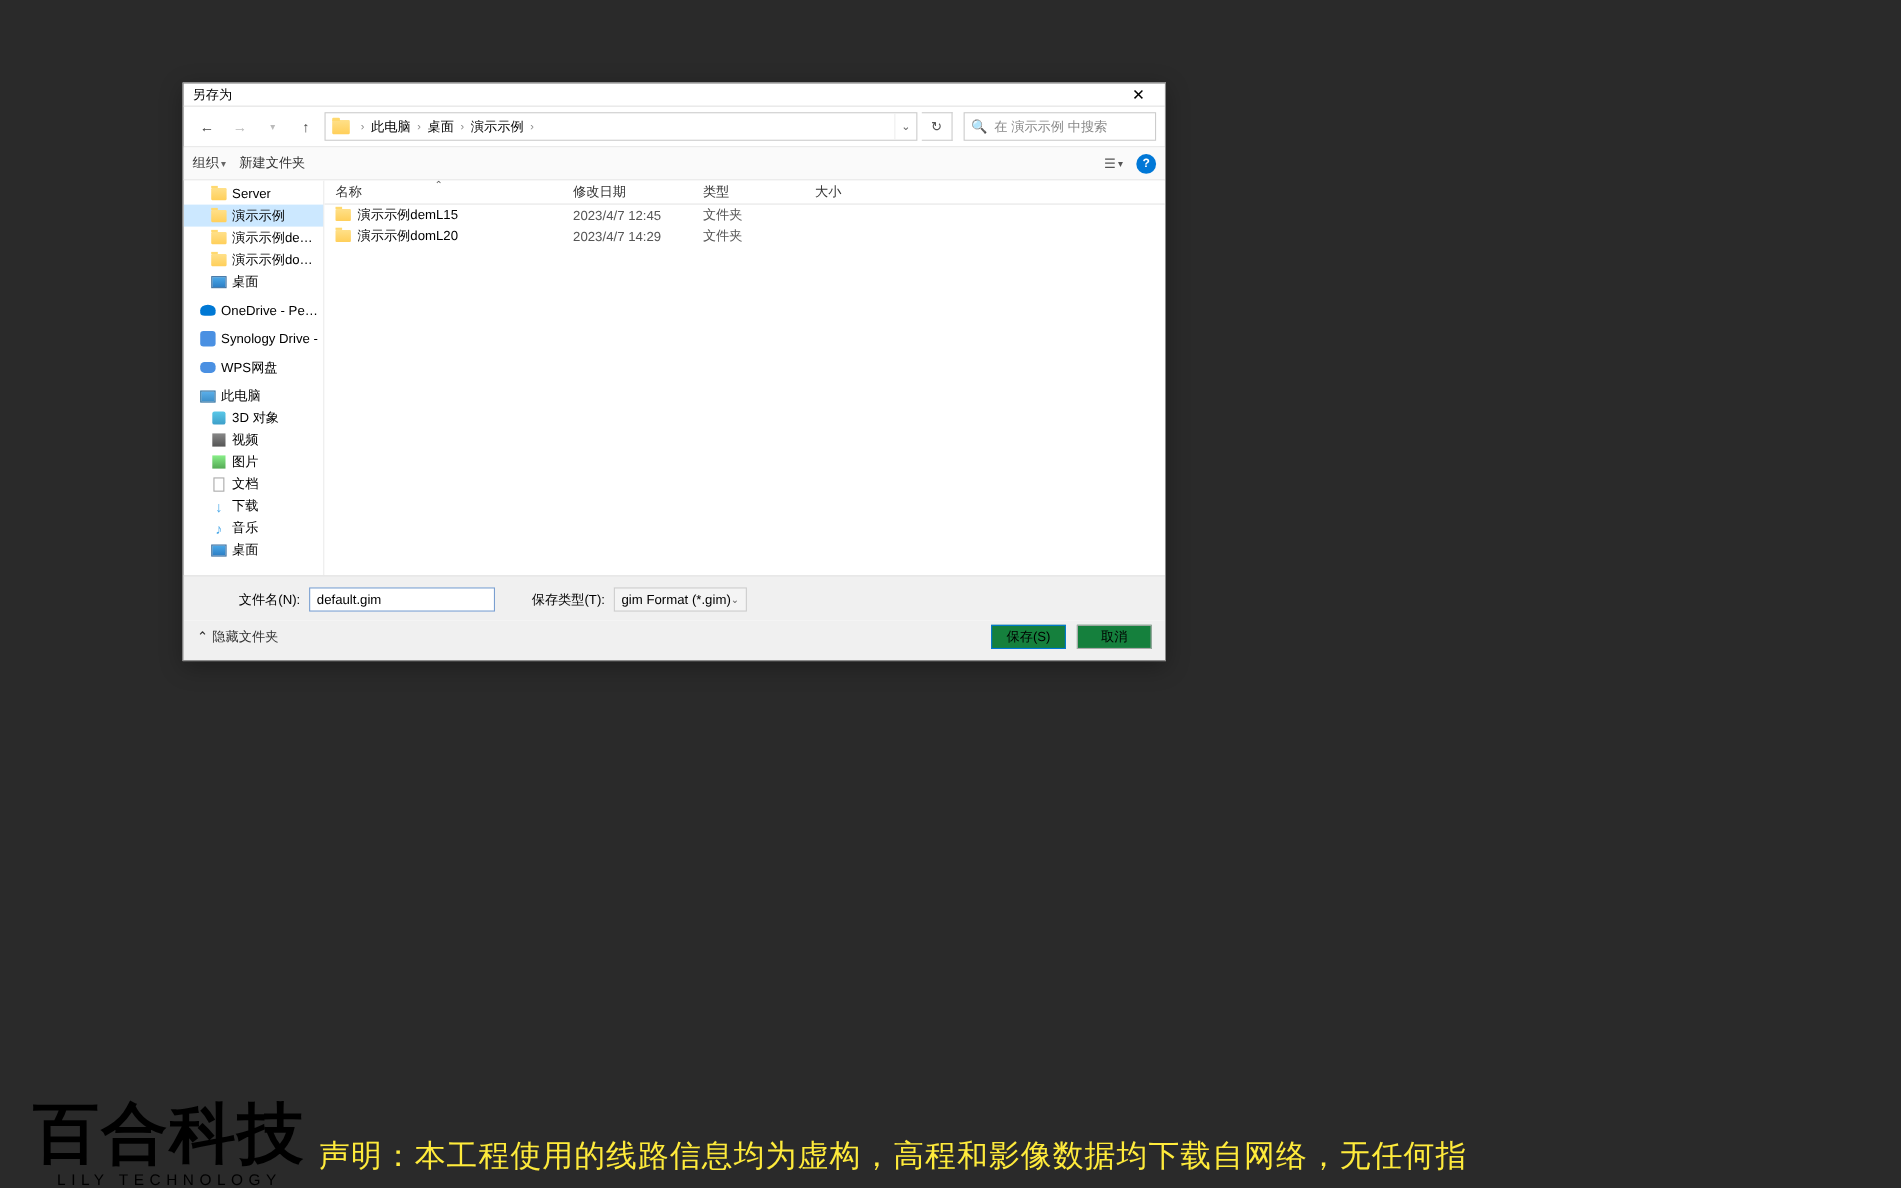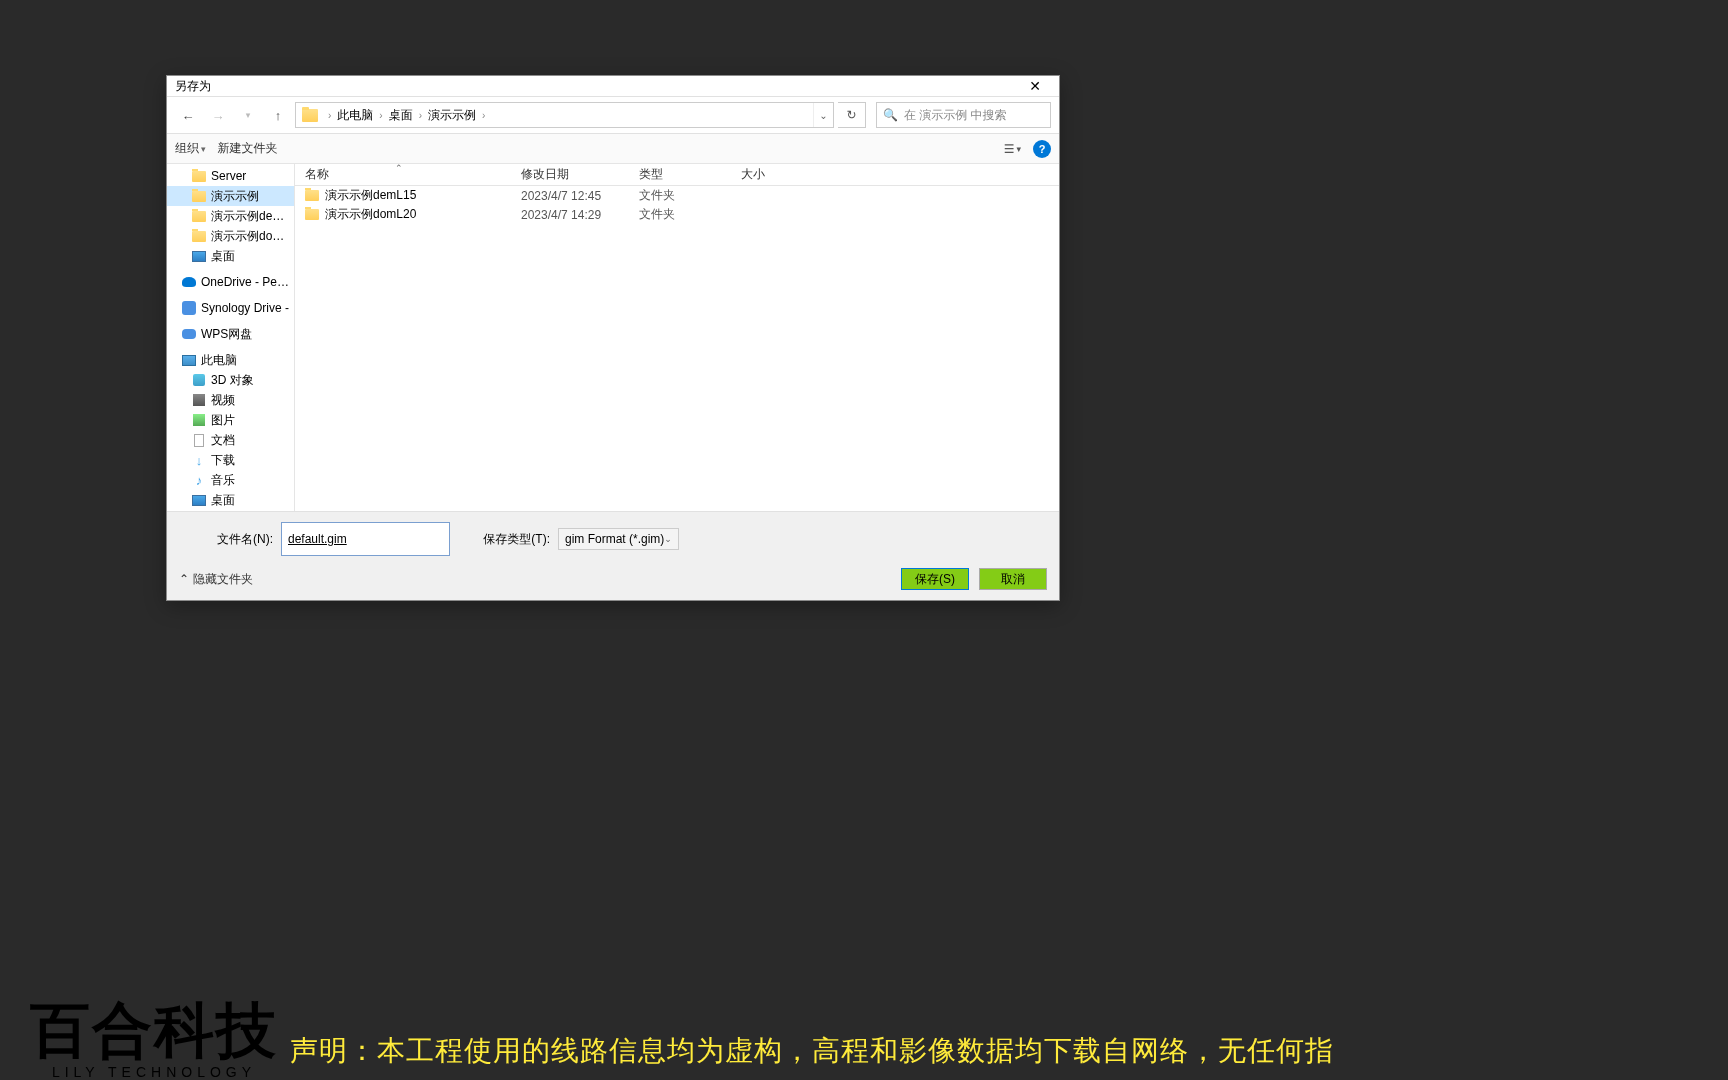--- a/index.html
+++ b/index.html
@@ -282,25 +282,24 @@
 .input-label {
   width: 94px;
   text-align: right;
   font-size: 12px;
   color: #000;
 }
 .text-input {
   flex: 1;
   height: 22px;
   border: 1px solid #7a9fd0;
-  padding: 16px 6px;
+  padding: 4px 6px;
   font-size: 12px;
   font-family: inherit;
   background: #fff;
-  text-decoration: underline;
 }
 .type-select {
   flex: 1;
   height: 22px;
   border: 1px solid #ccc;
   padding: 0 6px;
   font-size: 12px;
   background: #f4f4f4;
   display: flex;
   align-items: center;
@@ -321,21 +320,21 @@
   gap: 4px;
   font-size: 12px;
   color: #333;
   cursor: pointer;
 }
 .action-buttons { display: flex; gap: 10px; }
 .btn {
   min-width: 68px;
   height: 22px;
   border: 1px solid #aaa;
-  background: #84cc16;
+  background: #15803d;
   font-size: 12px;
   font-family: inherit;
   cursor: pointer;
   padding: 0 10px;
 }
 .btn.primary { border: 1px solid #0078d7; }
 
 .watermark {
   position: absolute;
   left: 30px;

